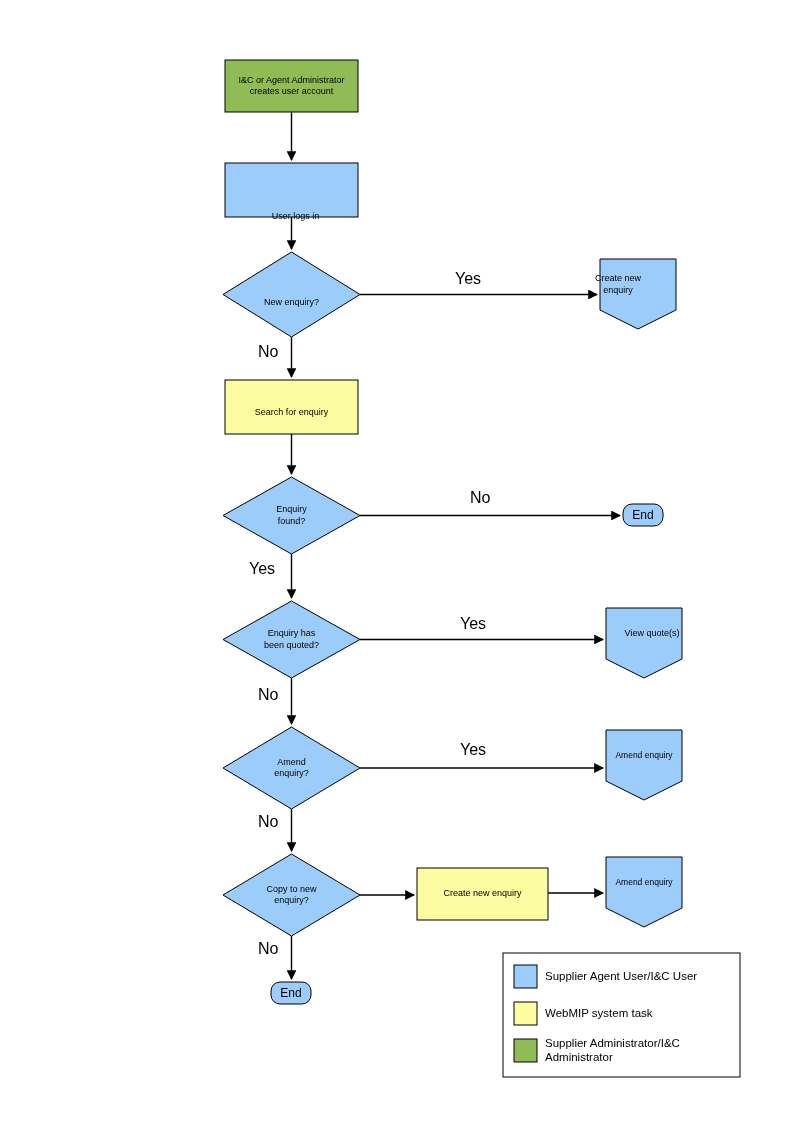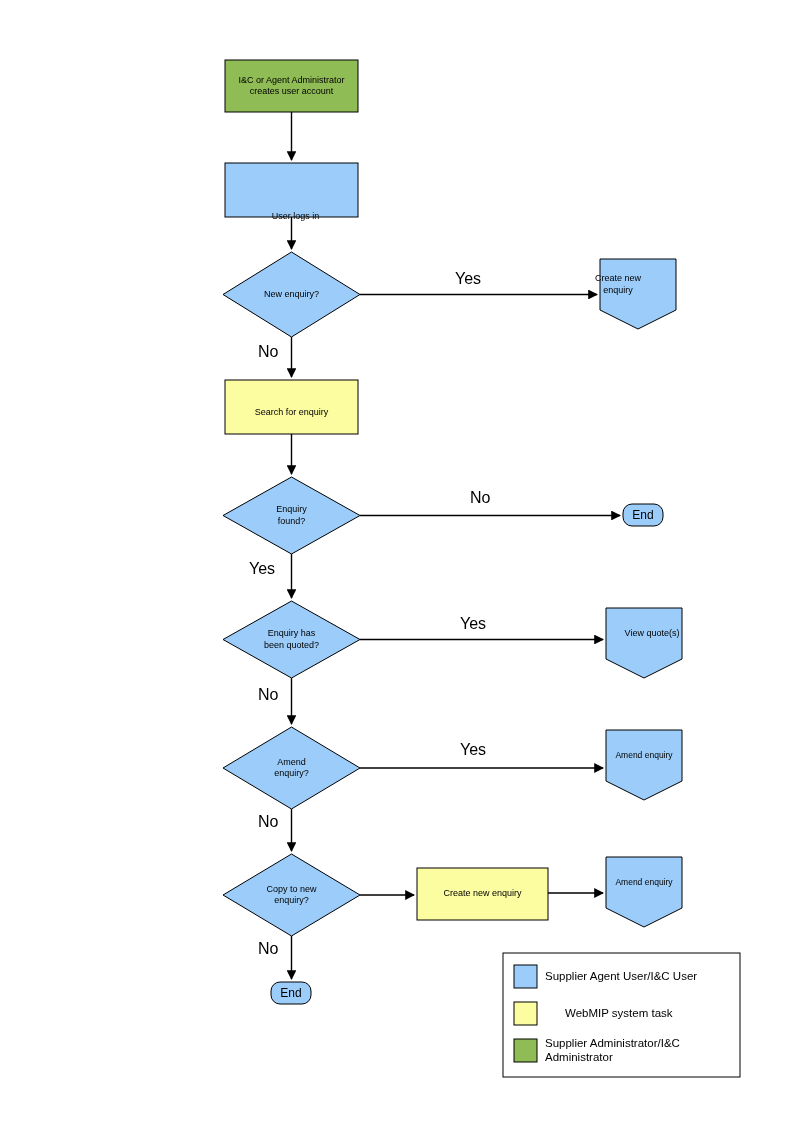--- a/index.html
+++ b/index.html
@@ -131,21 +131,21 @@
   <rect x="514" y="965" width="23" height="23" fill="#9CCDFA" stroke="#000000" stroke-width="1"></rect>
   <rect x="514" y="1002" width="23" height="23" fill="#FCFCA0" stroke="#000000" stroke-width="1"></rect>
   <rect x="514" y="1039" width="23" height="23" fill="#8FBC54" stroke="#000000" stroke-width="1"></rect>
 </svg>
 
 <div class="node-label" style="left:225px; top:60px; width:133px; height:52px;border-radius:13px;">I&amp;C or Agent Administrator
 creates user account</div>
 
 <div class="node-label" style="left:229px; top:163px; width:133px; height:54px;margin-top:27px;">User logs in</div>
 
-<div class="node-label" style="left:223px; top:252px; width:137px; height:85px;">New enquiry?</div>
+<div class="node-label" style="left:223px; top:260px; width:137px; height:85px;">New enquiry?</div>
 
 <div class="node-label" style="left:580px; top:259px; width:76px; height:51px;">Create new
 enquiry</div>
 
 <div class="node-label" style="left:225px; top:380px; width:133px; height:66px;">Search for enquiry</div>
 
 <div class="node-label" style="left:223px; top:477px; width:137px; height:77px;">Enquiry
 found?</div>
 
 <div class="term-label" style="left:623px; top:504px; width:40px; height:22px;">End</div>
@@ -173,15 +173,15 @@
 <div class="edge-label" style="left:258px; top:344px;">No</div>
 <div class="edge-label" style="left:470px; top:490px;">No</div>
 <div class="edge-label" style="left:249px; top:561px;">Yes</div>
 <div class="edge-label" style="left:460px; top:616px;">Yes</div>
 <div class="edge-label" style="left:258px; top:687px;">No</div>
 <div class="edge-label" style="left:460px; top:742px;">Yes</div>
 <div class="edge-label" style="left:258px; top:814px;">No</div>
 <div class="edge-label" style="left:258px; top:941px;">No</div>
 
 <div class="legend-label" style="left:545px; top:969px;">Supplier Agent User/I&amp;C User</div>
-<div class="legend-label" style="left:565px; top:1006px;text-align:center;">WebMIP system task</div>
+<div class="legend-label" style="left:545px; top:1006px;text-align:center;">WebMIP system task</div>
 <div class="legend-label" style="left:545px; top:1036px;">Supplier Administrator/I&amp;C
 Administrator</div>
 
 </body></html>

